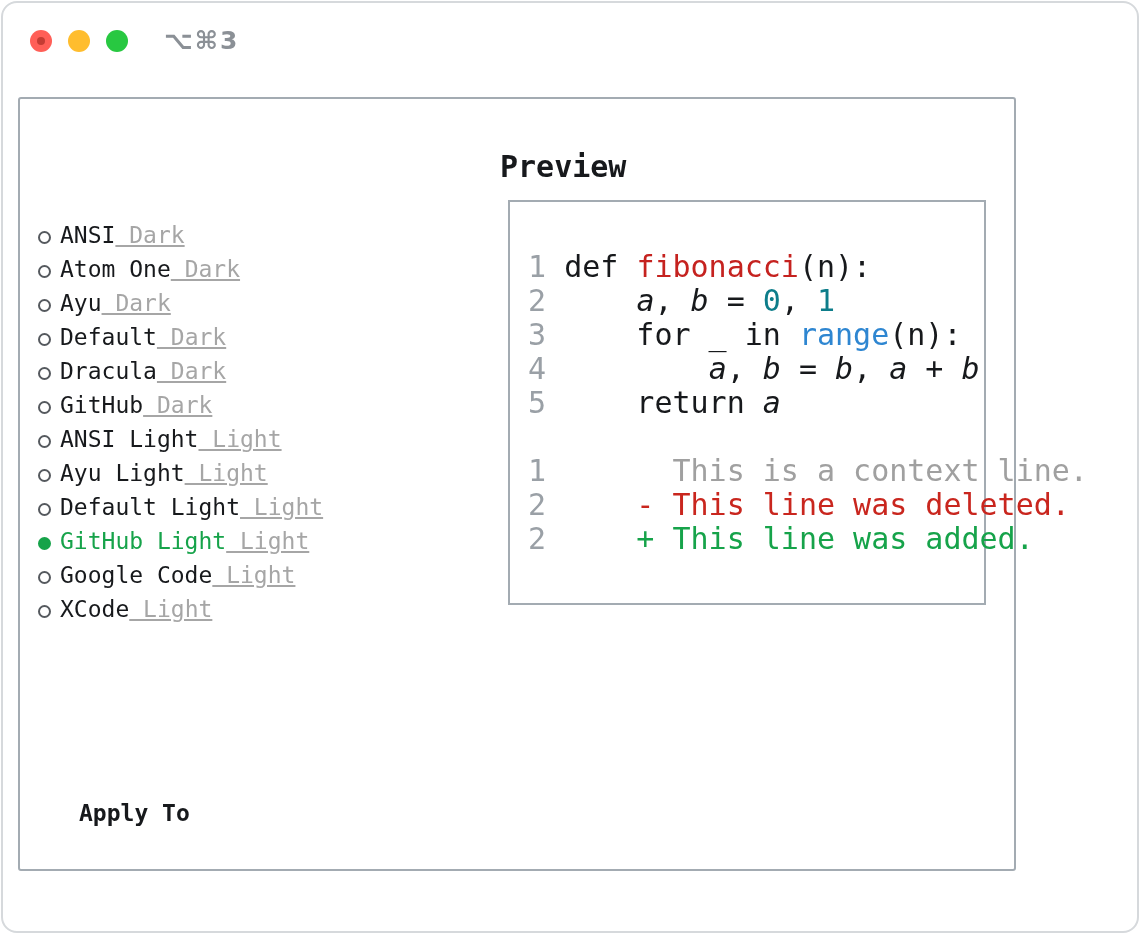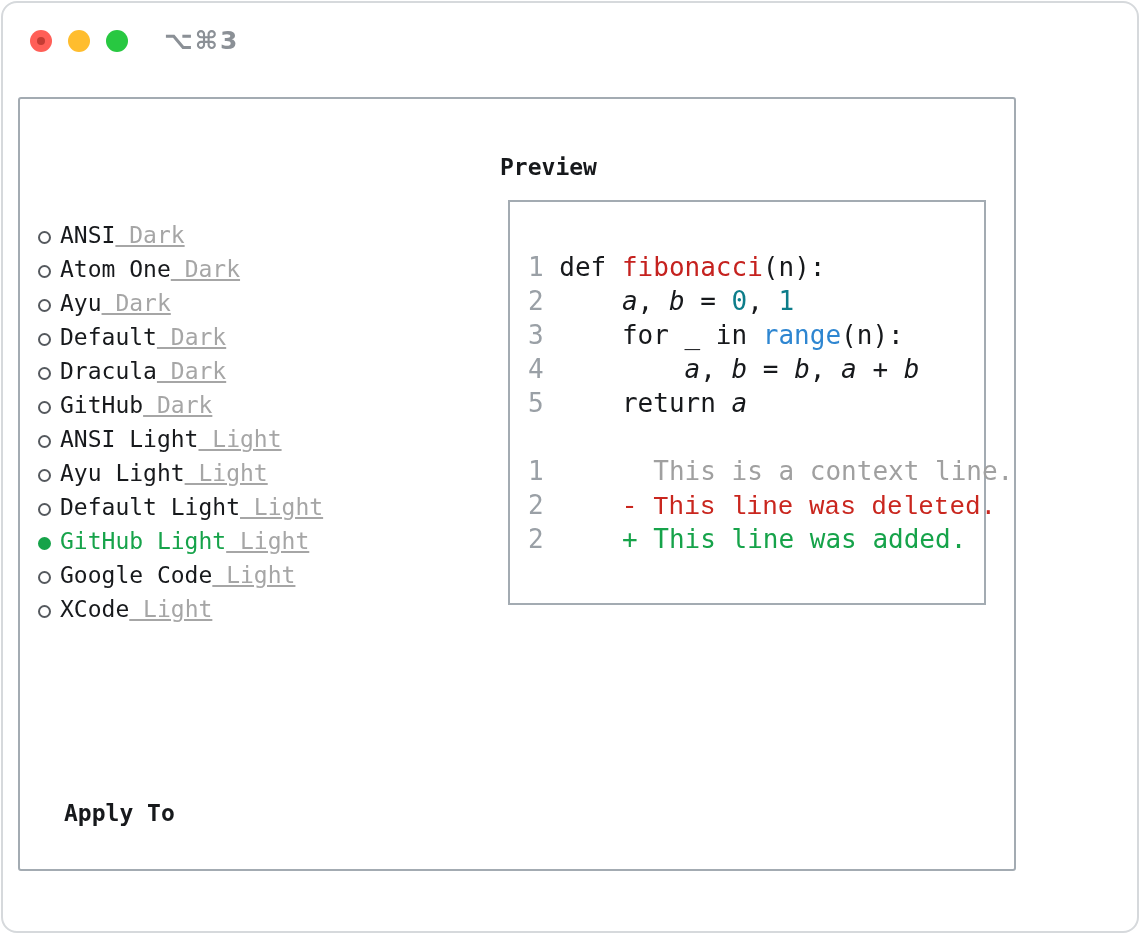--- a/index.html
+++ b/index.html
@@ -51,47 +51,47 @@
   .row { height: 34px; }
   .bold { font-weight: bold; }
   .radio {
     display: inline-block; width: 13px; height: 13px;
     border: 2px solid #55595e; border-radius: 50%;
     margin-right: 9px; vertical-align: -1px;
   }
   .radio.on { border-color: var(--accent_green); background: var(--accent_green); }
   .theme-row.selected .tname, .apply-row.selected .tname { color: var(--accent_green); margin-top: 24px; }
   .tvariant { color: var(--muted_gray); text-decoration: underline; }
-  .apply-header { margin-left: 26px; }
+  .apply-header { margin-left: 41px; }
   
   .preview-header {
     position: absolute; left: 480px; top: 51px;
-    font-size: 23px; line-height: 34px; font-weight: bold;
+    font-size: 30px; line-height: 34px; font-weight: bold;
     color: var(--text_black);
   }
   .preview-box {
     position: absolute; left: 488px; top: 101px;
     width: 478px; height: 405px;
     border: 2px solid var(--border_gray);
     background: #fff;
   }
   .code {
     position: absolute; left: 18px; top: 48px;
-    font-size: 26px; line-height: 34px;
+    font-size: 30px; line-height: 34px;
     white-space: pre;
   }
   .code-line { height: 34px; }
   .tk-ln  { color: var(--line_number_gray); }
   .tk-p   { color: var(--text_black); }
   .tk-fn  { color: var(--keyword_red); }
   .tk-v   { color: var(--text_black); font-style: italic; }
   .tk-n   { color: var(--number_teal); }
   .tk-b   { color: var(--builtin_blue); text-align: right; }
   .tk-ctx { color: var(--context_gray); }
-  .tk-del { color: var(--deleted_red); font-family: Liberation Mono, monospace; }
+  .tk-del { color: var(--deleted_red); }
   .tk-add { color: var(--added_green); }
 </style>
 </head>
 <body>
 
 <div class="frame"></div>
 
 <div class="titlebar">
   <span class="tl red"></span>
   <span class="tl yellow"></span>

